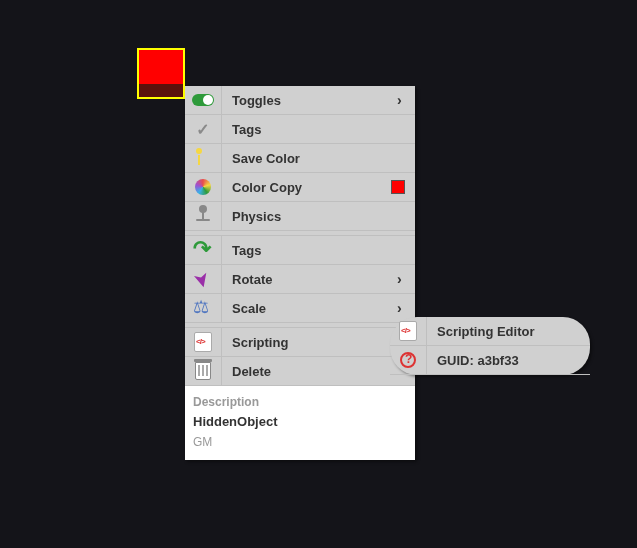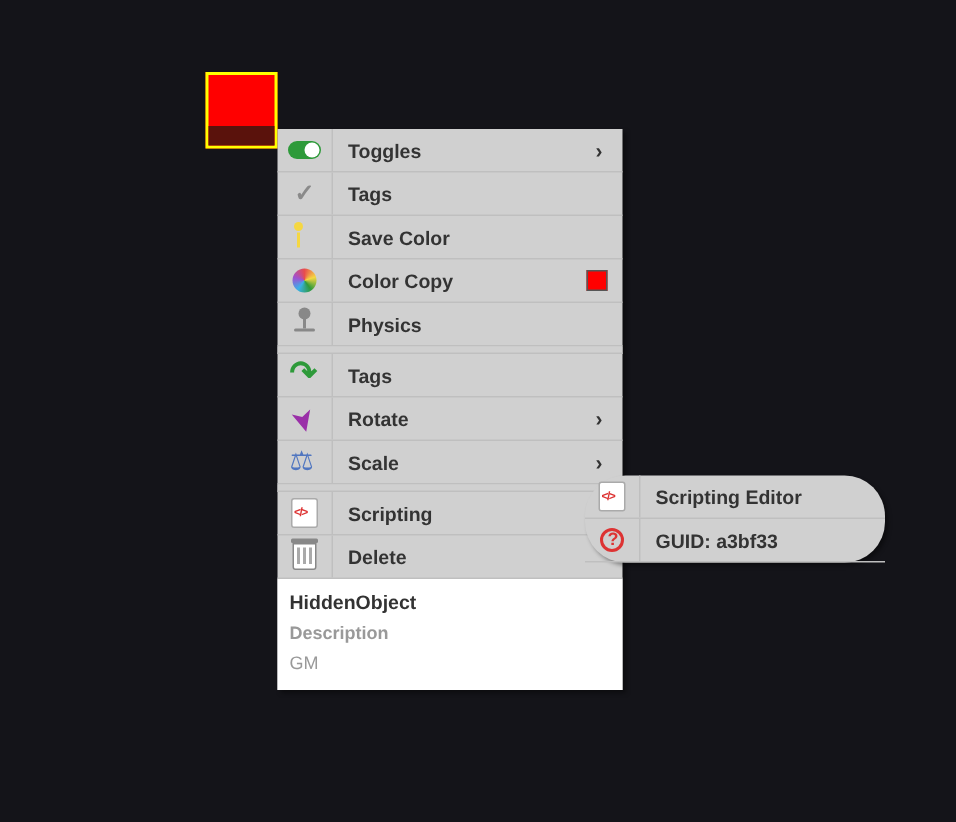--- a/index.html
+++ b/index.html
@@ -303,22 +303,22 @@
         <span class="ico delete-ico">
           <span class="l l1"></span>
           <span class="l l2"></span>
           <span class="l l3"></span>
         </span>
       </div>
     <span class="label">Delete</span>
   </div>
 
   <div class="info-block">
+    <div class="line desc-line">Description</div>
     <div class="line name-line">HiddenObject</div>
-    <div class="line desc-line">Description</div>
     <div class="line gm-line">GM</div>
   </div>
 </div>
 
 <div class="submenu">
   <div class="menu-item">
     <div class="icon-cell">
         <span class="ico script-ico"></span>
       </div>
     <span class="label">Scripting Editor</span>

